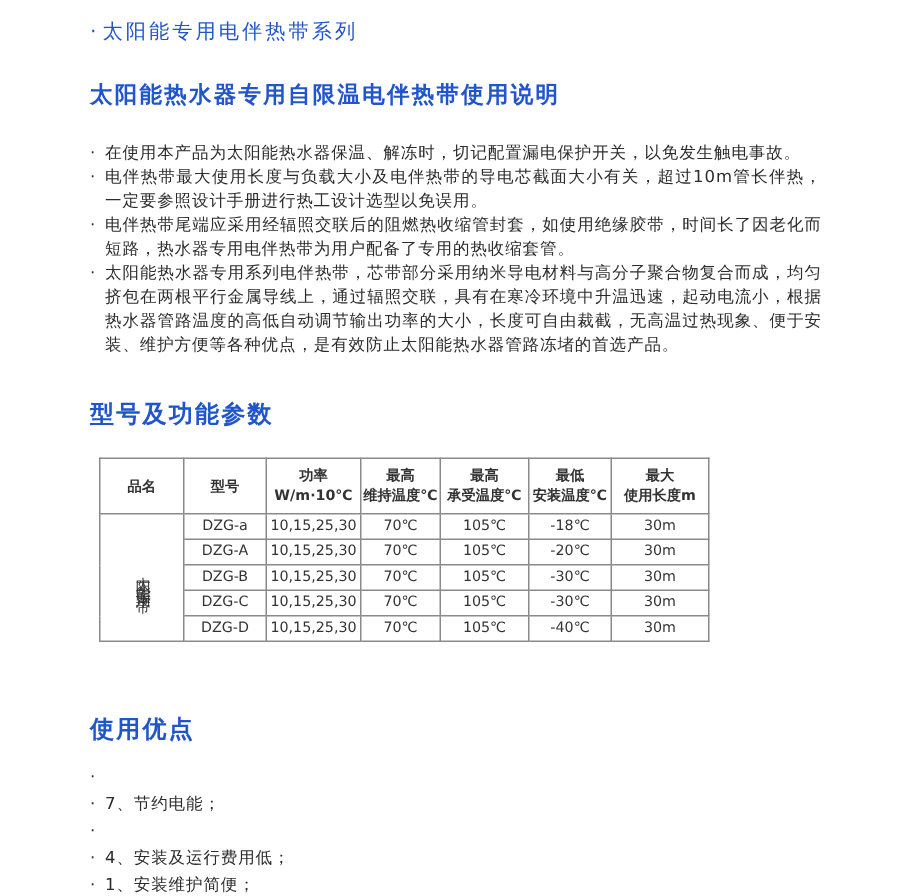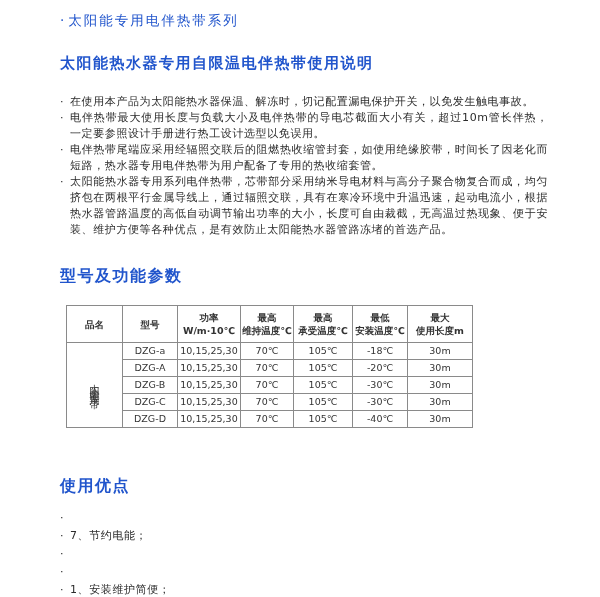--- a/index.html
+++ b/index.html
@@ -198,20 +198,21 @@
     </p>
     <p class="adv-item">
       <span class="bullet">·</span>
       <span>7、节约电能；</span>
     </p>
     <p class="adv-item">
       <span class="bullet">·</span>
     </p>
     <p class="adv-item">
       <span class="bullet">·</span>
+      <span>4、安装及运行费用低；</span>
     </p>
     <p class="adv-item">
       <span class="bullet">·</span>
       <span>1、安装维护简便；</span>
     </p>
     <p class="adv-item">
       <span class="bullet">·</span>
     </p>
     <p class="adv-item">
       <span class="bullet">·</span>

